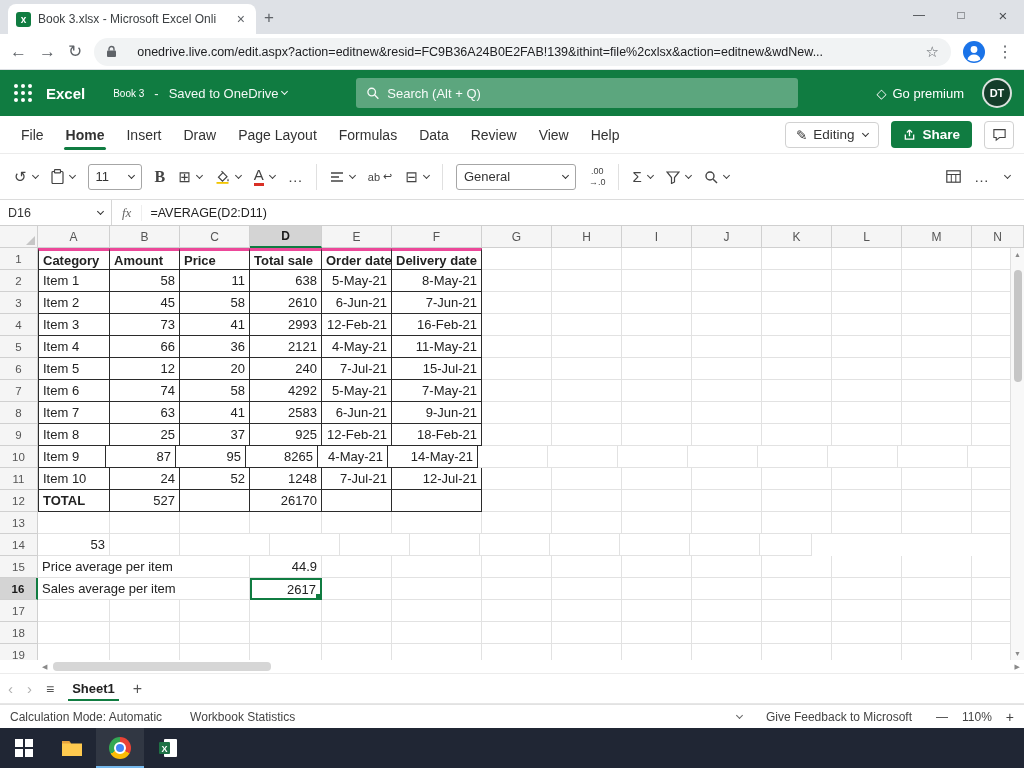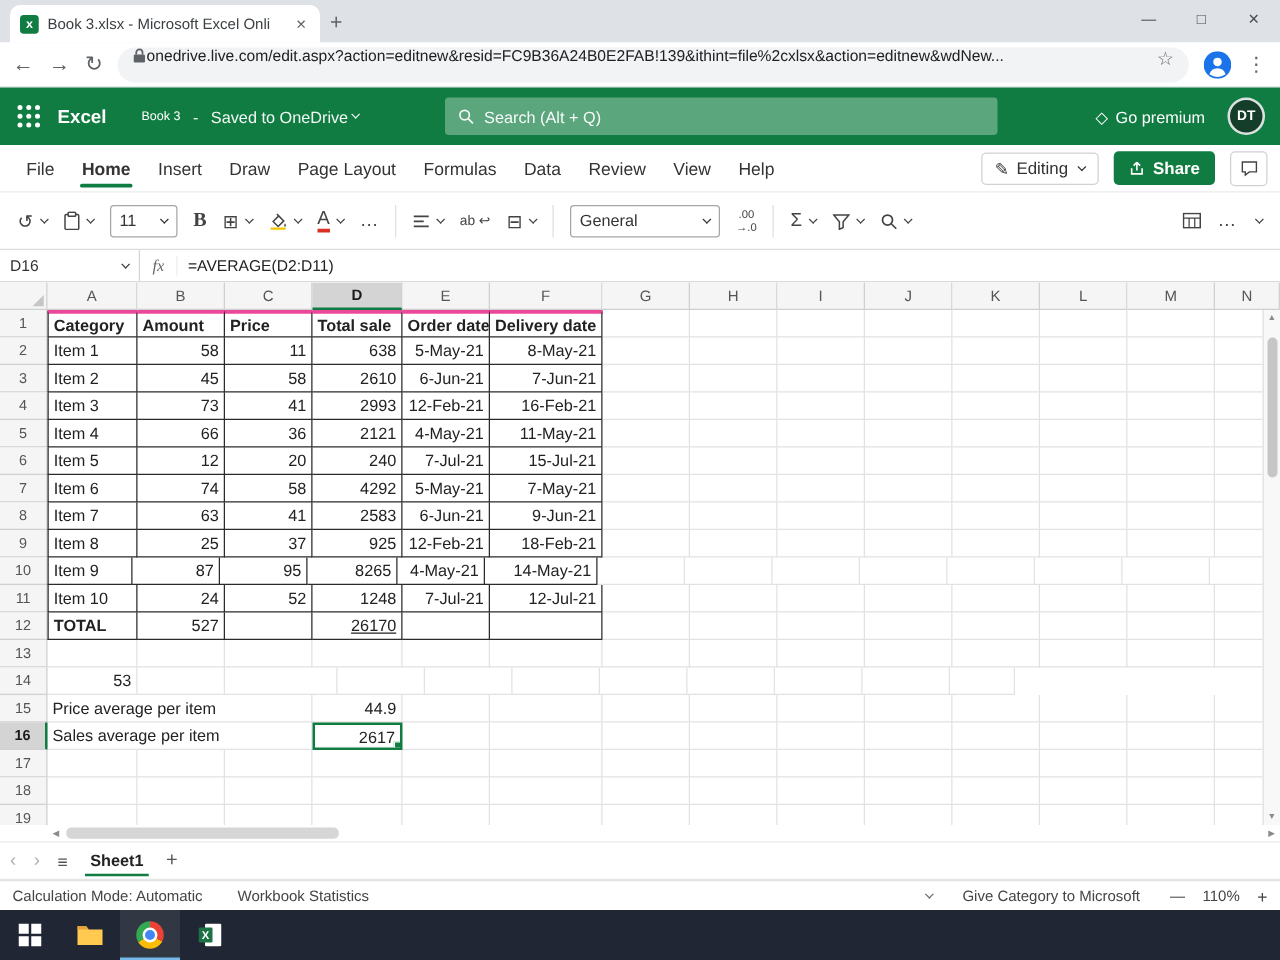--- a/index.html
+++ b/index.html
@@ -12,21 +12,21 @@
 .tab .title{flex:1;white-space:nowrap;overflow:hidden}
 .favicon{width:15px;height:15px;background:#107c41;border-radius:3px;color:#fff;font-size:10px;font-weight:bold;display:flex;align-items:center;justify-content:center;flex-shrink:0}
 .tabclose{color:#5f6368;font-size:14px;padding:0 3px;cursor:default}
 .newtab{font-size:17px;color:#5f6368;margin:0 0 6px 8px}
 .winctl{margin-left:auto;display:flex;align-self:flex-start}
 .winctl span{width:42px;height:30px;display:flex;align-items:center;justify-content:center;color:#4a4d51;font-size:12px}
 
 
 .addressbar{height:36px;background:#fff;display:flex;align-items:center;padding:0 10px;gap:12px;border-bottom:1px solid #dcdfe3;flex-shrink:0}
 .navbtn{color:#5f6368;font-size:17px}
-.urlpill{flex:1;height:28px;background:#f1f3f4;border-radius:14px;display:flex;align-items:flex-start;gap:0;padding:0 12px;font-size:12.5px;color:#202124}
+.urlpill{flex:1;height:28px;background:#f1f3f4;border-radius:14px;display:flex;align-items:center;gap:20px;padding:0 12px;font-size:12.5px;color:#202124}
 .urlpill .url{flex:1;white-space:nowrap;overflow:hidden}
 .star{color:#5f6368;font-size:15px}
 .dots{color:#5f6368;font-size:16px;letter-spacing:1px}
 
 
 .xlheader{height:46px;background:#107c41;display:flex;align-items:center;color:#fff;position:relative;flex-shrink:0}
 .waffle{width:46px;display:flex;justify-content:center}
 .waffle .w{display:grid;grid-template-columns:repeat(3,4px);grid-gap:3px}
 .waffle .w i{width:4px;height:4px;background:#fff;border-radius:50%}
 .appname{font-size:15px;font-weight:bold;margin-right:28px}
@@ -533,21 +533,21 @@
         <div class="cell" style="width: 70px;"></div>
         <div class="cell" style="width: 70px;"></div>
         <div class="cell" style="width: 70px;"></div>
         <div class="cell" style="width: 52px;"></div>
       </div>
       <div class="grow">
         <div class="rowhdr">12</div>
         <div class="cell b tb tl" style="width: 72px;">TOTAL</div>
         <div class="cell num tb" style="width: 70px;">527</div>
         <div class="cell tb" style="width: 70px;"></div>
-        <div class="cell num tb" style="width: 72px; text-decoration: underline;">26170</div>
+        <div class="cell num tb" style="width: 72px;">26170</div>
         <div class="cell tb" style="width: 70px;"></div>
         <div class="cell tb" style="width: 90px;"></div>
         <div class="cell" style="width: 70px;"></div>
         <div class="cell" style="width: 70px;"></div>
         <div class="cell" style="width: 70px;"></div>
         <div class="cell" style="width: 70px;"></div>
         <div class="cell" style="width: 70px;"></div>
         <div class="cell" style="width: 70px;"></div>
         <div class="cell" style="width: 70px;"></div>
         <div class="cell" style="width: 52px;"></div>
@@ -686,21 +686,21 @@
   <span class="smenu">≡</span>
   <span class="sheet-tab">Sheet1</span>
   <span class="addsheet">+</span>
 </div>
 
 <div class="statusbar">
   <span>Calculation Mode: Automatic</span>
   <span>Workbook Statistics</span>
   <div class="right">
     <span class="chev" style="color:#666"></span>
-    <span>Give Category to Microsoft</span>
+    <span>Give Feedback to Microsoft</span>
     <div class="zoomctl">
       <span>—</span>
       <span>110%</span>
       <span style="font-size:14px">+</span>
     </div>
   </div>
 </div>
 
 <div class="taskbar">
   <span class="tbicon">

